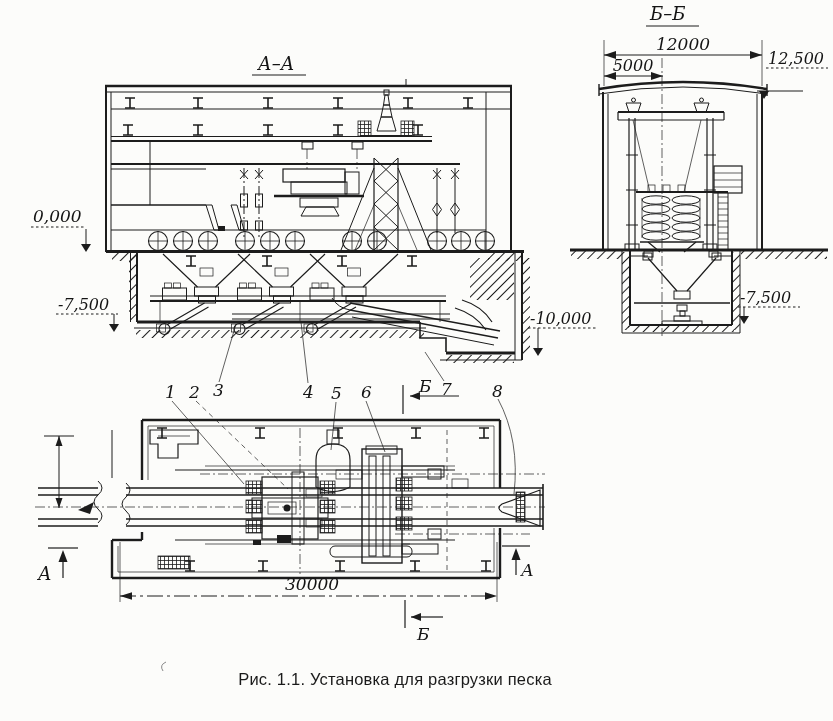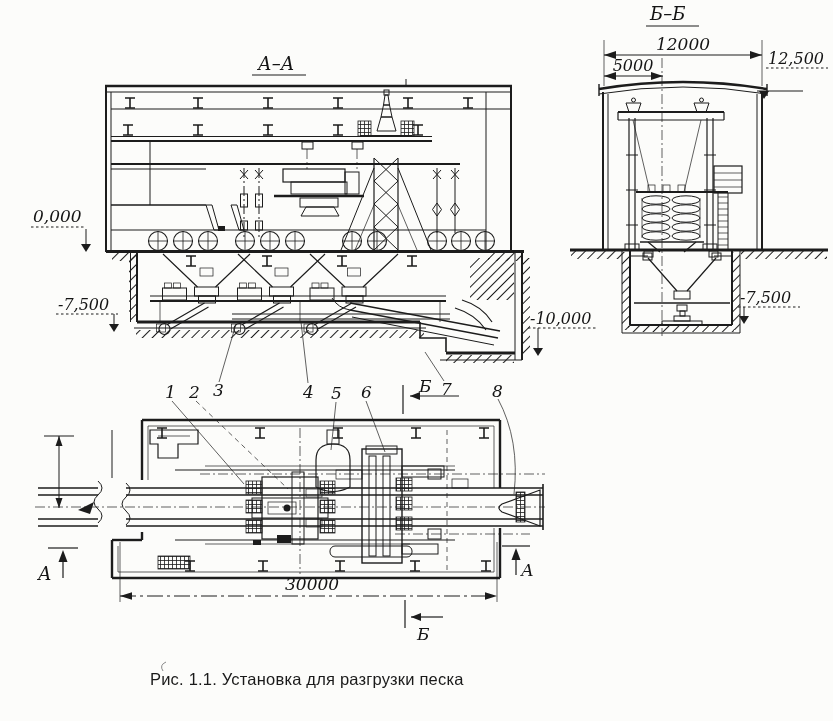--- a/index.html
+++ b/index.html
@@ -18,21 +18,21 @@
   .f{fill:#1c1c1c;stroke:none}
   .dd{stroke-dasharray:10 3 2 3}
   .ddl{stroke-dasharray:16 4 3 4}
   .dsh{stroke-dasharray:5 4}
   .du{stroke-dasharray:2.5 2.5}
   .hat{fill:url(#h45);stroke:none}
   .grd{fill:url(#gr4);stroke:#1c1c1c;stroke-width:.8}
   text.t{font:italic 16px "DejaVu Serif",serif;fill:#141414}
   text.t17{font-size:17px}
   text.t18{font-size:18px}
-  #caption{position:absolute;top:670px;left:150px;width:490px;text-align:left;
+  #caption{position:absolute;top:670px;left:150px;width:490px;text-align:center;
            font:16.5px "Liberation Sans",sans-serif;color:#1a1a1a;letter-spacing:.2px;}
 </style>
 </head>
 <body>
 
 <div id="page">
 <svg width="833" height="721" viewBox="0 0 833 721">
 <defs>
   <pattern id="h45" width="7" height="7" patternUnits="userSpaceOnUse" patternTransform="rotate(45)">
     <line x1="3.5" y1="0" x2="3.5" y2="7" stroke="#1c1c1c" stroke-width="1"></line>

